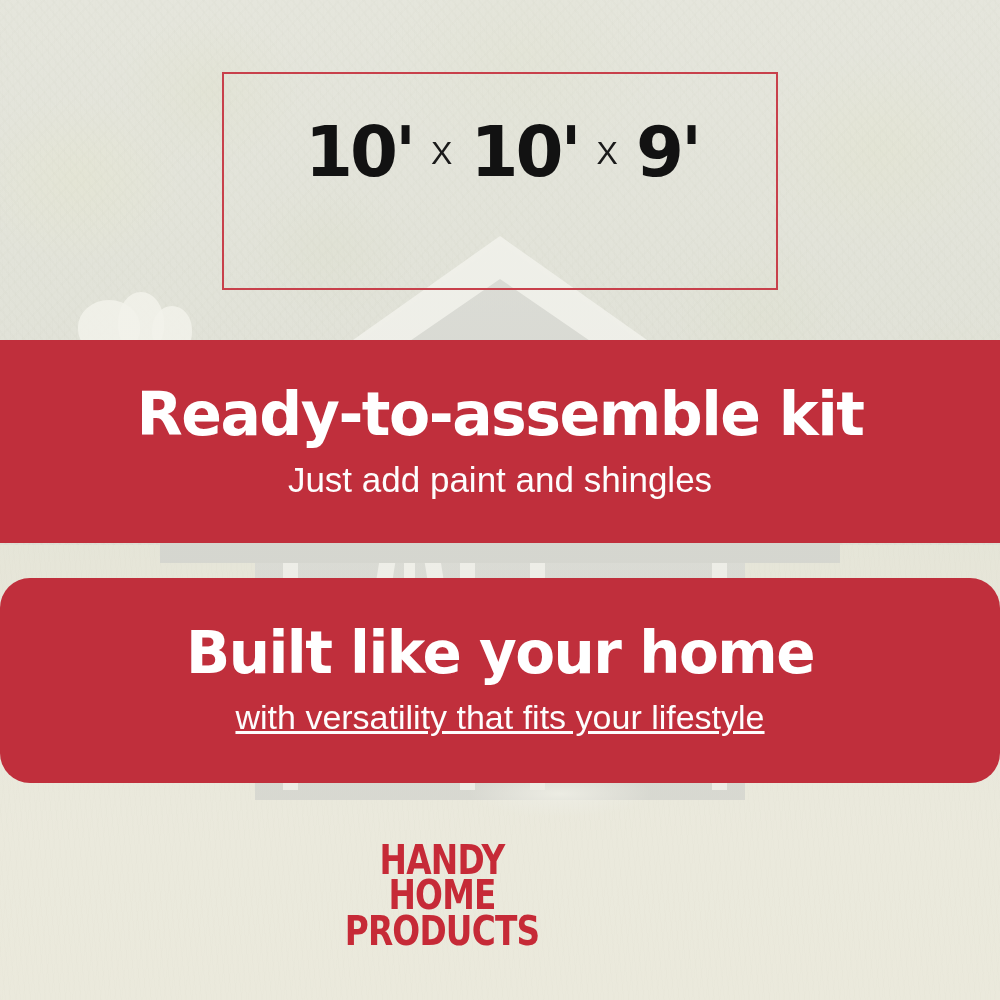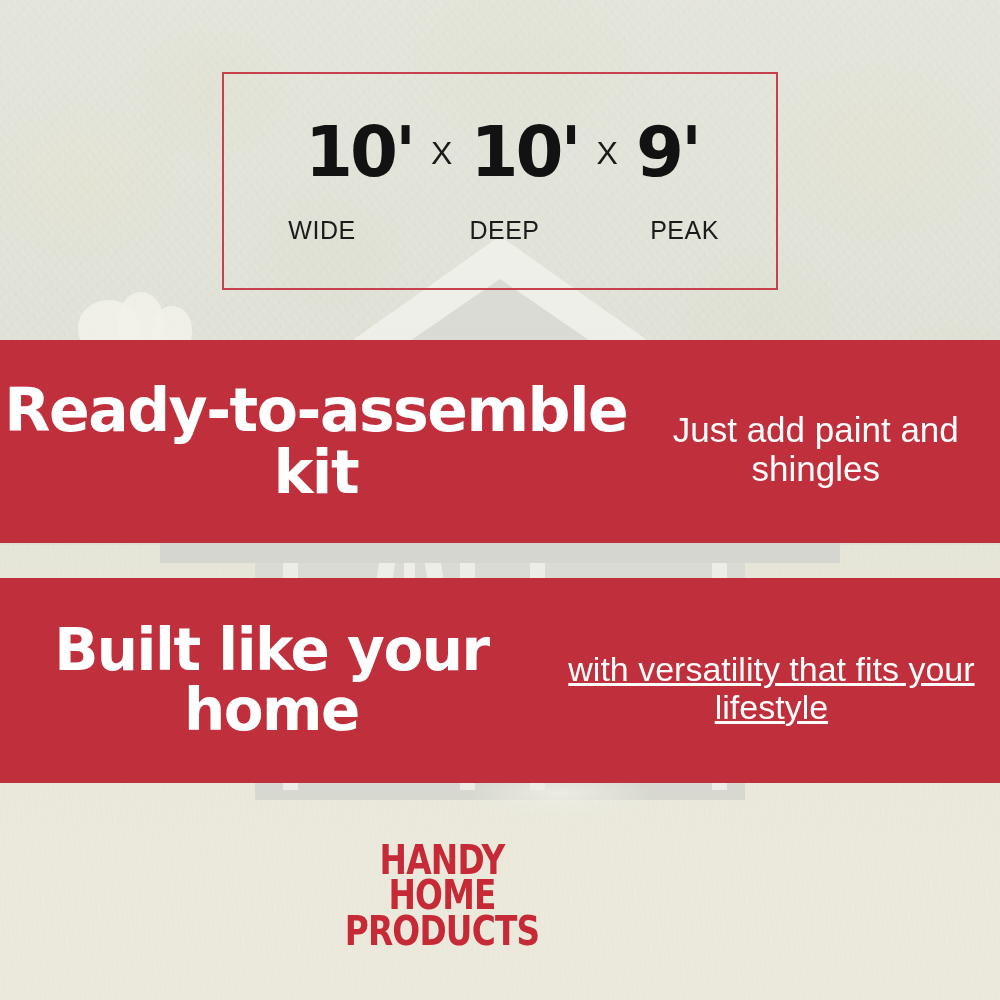--- a/index.html
+++ b/index.html
@@ -131,25 +131,25 @@
   }
   .lbl-wide { width:175px; }
   .lbl-deep { width:190px; }
   .lbl-peak { width:170px; }
 
   
   .banner {
     position:absolute; left:0; width:1000px;
     background:#c02f3c;
     color:#fff;
-    display:flex; flex-direction:row;
+    display:flex; flex-direction:column;
     align-items:center; justify-content:center;
   }
   #banner-1 { top:340px; height:203px; }
-  #banner-2 { top:578px; height:205px; }
+  #banner-2 { top:578px; height:205px;border-radius:30px; }
 
   .banner-head {
     font-family:"DejaVu Sans", sans-serif;
     font-weight:700;
     font-size:60px;
     letter-spacing:-1.5px;
     line-height:1.02;
     text-align:center;
     color:#ffffff;
   }
@@ -220,25 +220,20 @@
   <div class="dim-box">
 
     <div class="dim-row">
       <span class="dim-num">10'</span>
       <span class="dim-x">X</span>
       <span class="dim-num">10'</span>
       <span class="dim-x">X</span>
       <span class="dim-num">9'</span>
     </div>
 
-    <div class="dim-labels">
-      <span class="dim-label lbl-wide">WIDE</span>
-      <span class="dim-label lbl-deep">DEEP</span>
-      <span class="dim-label lbl-peak">PEAK</span>
-    </div>
   </div>
 
   <div class="banner" id="banner-1">
     <div class="banner-head">Ready-to-assemble kit</div>
     <div class="banner-sub">Just add paint and shingles</div>
   </div>
 
   <div class="banner" id="banner-2">
     <div class="banner-head">Built like your home</div>
     <div class="banner-sub">with versatility that fits your lifestyle</div>

